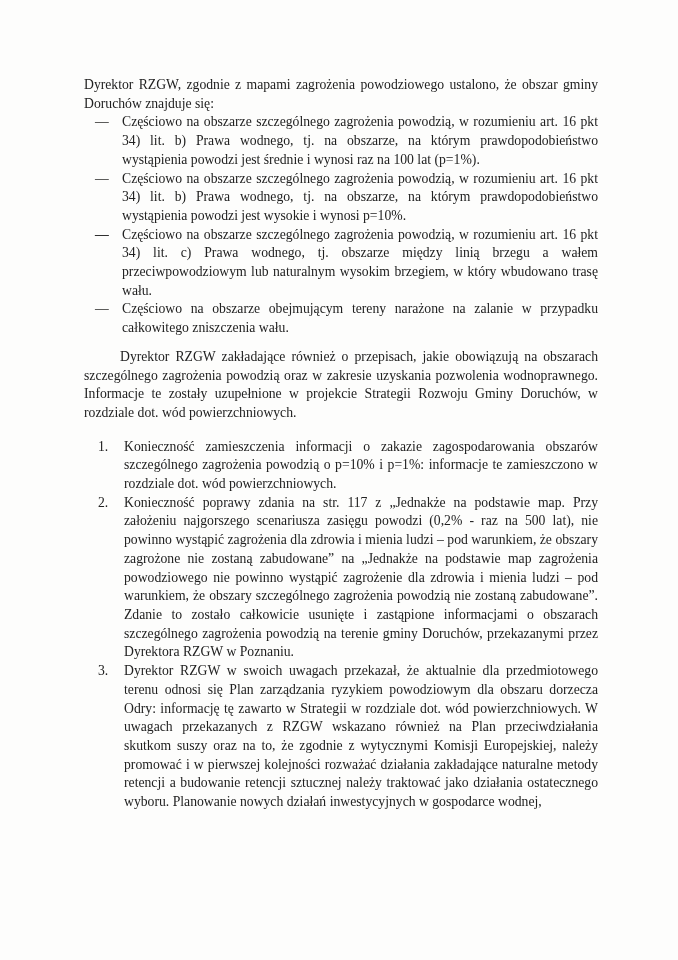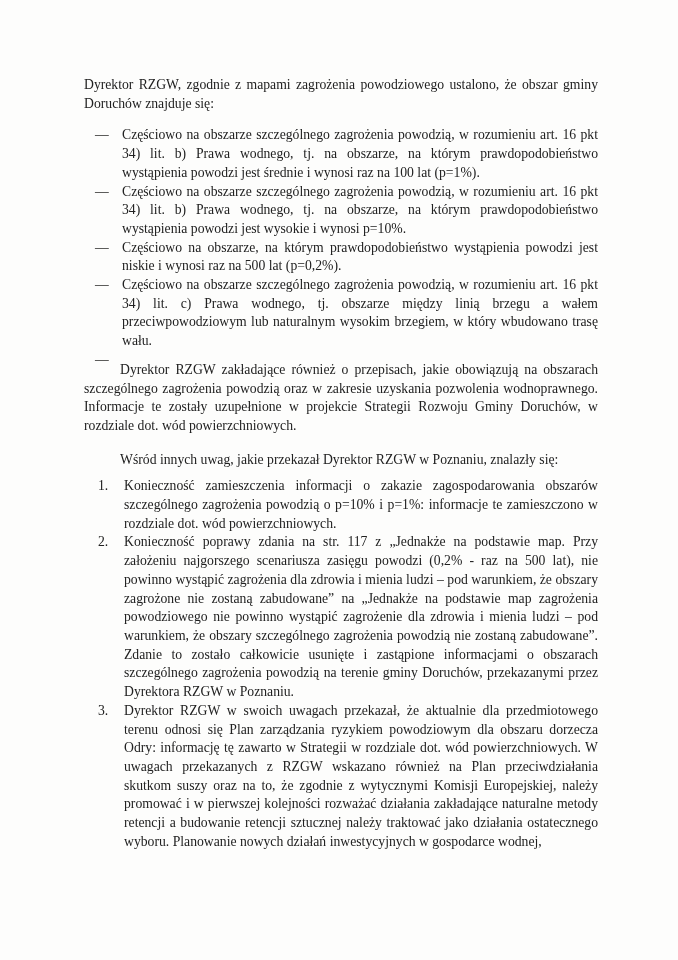--- a/index.html
+++ b/index.html
@@ -26,21 +26,20 @@
     left: 84px;
     width: 514px;
     font-size: 13.7px;
     line-height: 18.7px;
     text-align: justify;
   }
   p.para {
     margin: 0;
   }
   p.intro {
-    margin-bottom: 13px;
   }
   p.indent {
     text-indent: 36px;
   }
   p.para-mid {
     margin-bottom: 15px;
   }
   p.para-pre-list {
     margin-bottom: 8px;
   }
@@ -87,34 +86,33 @@
       <li>
         <span class="marker">—</span>
         <span>Częściowo na obszarze szczególnego zagrożenia powodzią, w rozumieniu art. 16 pkt 34) lit. b) Prawa wodnego, tj. na obszarze, na którym prawdopodobieństwo wystąpienia powodzi jest średnie i wynosi raz na 100 lat (p=1%).</span>
       </li>
       <li>
         <span class="marker">—</span>
         <span>Częściowo na obszarze szczególnego zagrożenia powodzią, w rozumieniu art. 16 pkt 34) lit. b) Prawa wodnego, tj. na obszarze, na którym prawdopodobieństwo wystąpienia powodzi jest wysokie i wynosi p=10%.</span>
       </li>
       <li>
         <span class="marker">—</span>
-        <span>Częściowo na obszarze, na którym prawdopodobieństwo wystąpienia powodzi jest niskie i wynosi raz na 500 lat (p=0,2%).</span>
       </li>
       <li>
         <span class="marker">—</span>
         <span>Częściowo na obszarze szczególnego zagrożenia powodzią, w rozumieniu art. 16 pkt 34) lit. c) Prawa wodnego, tj. obszarze między linią brzegu a wałem przeciwpowodziowym lub naturalnym wysokim brzegiem, w który wbudowano trasę wału.</span>
       </li>
       <li>
         <span class="marker">—</span>
+        <span>Częściowo na obszarze obejmującym tereny narażone na zalanie w przypadku całkowitego zniszczenia wału.</span>
       </li>
     </ul>
 
     <p class="para indent para-mid">Dyrektor RZGW zakładające również o przepisach, jakie obowiązują na obszarach szczególnego zagrożenia powodzią oraz w zakresie uzyskania pozwolenia wodnoprawnego. Informacje te zostały uzupełnione w projekcie Strategii Rozwoju Gminy Doruchów, w rozdziale dot. wód powierzchniowych.</p>
 
-    <p class="para indent para-pre-list">Wśród innych uwag, jakie przekazał Dyrektor RZGW w Poznaniu, znalazły się:</p>
 
     <ol class="num-list">
       <li>
         <span class="num">1.</span>
         <span>Konieczność zamieszczenia informacji o zakazie zagospodarowania obszarów szczególnego zagrożenia powodzią o p=10% i p=1%: informacje te zamieszczono w rozdziale dot. wód powierzchniowych.</span>
       </li>
       <li>
         <span class="num">2.</span>
         <span>Konieczność poprawy zdania na str. 117 z „</span><span class="it">Jednakże na podstawie map. Przy założeniu najgorszego scenariusza zasięgu powodzi (0,2% - raz na 500 lat), nie powinno wystąpić zagrożenia dla zdrowia i mienia ludzi – pod warunkiem, że obszary zagrożone nie zostaną zabudowane</span><span>” na „</span><span class="it">Jednakże na podstawie map zagrożenia powodziowego nie powinno wystąpić zagrożenie dla zdrowia i mienia ludzi – pod warunkiem, że obszary szczególnego zagrożenia powodzią nie zostaną zabudowane</span><span>”. Zdanie to zostało całkowicie usunięte i zastąpione informacjami o obszarach szczególnego zagrożenia powodzią na terenie gminy Doruchów, przekazanymi przez Dyrektora RZGW w Poznaniu.</span>
       </li>

